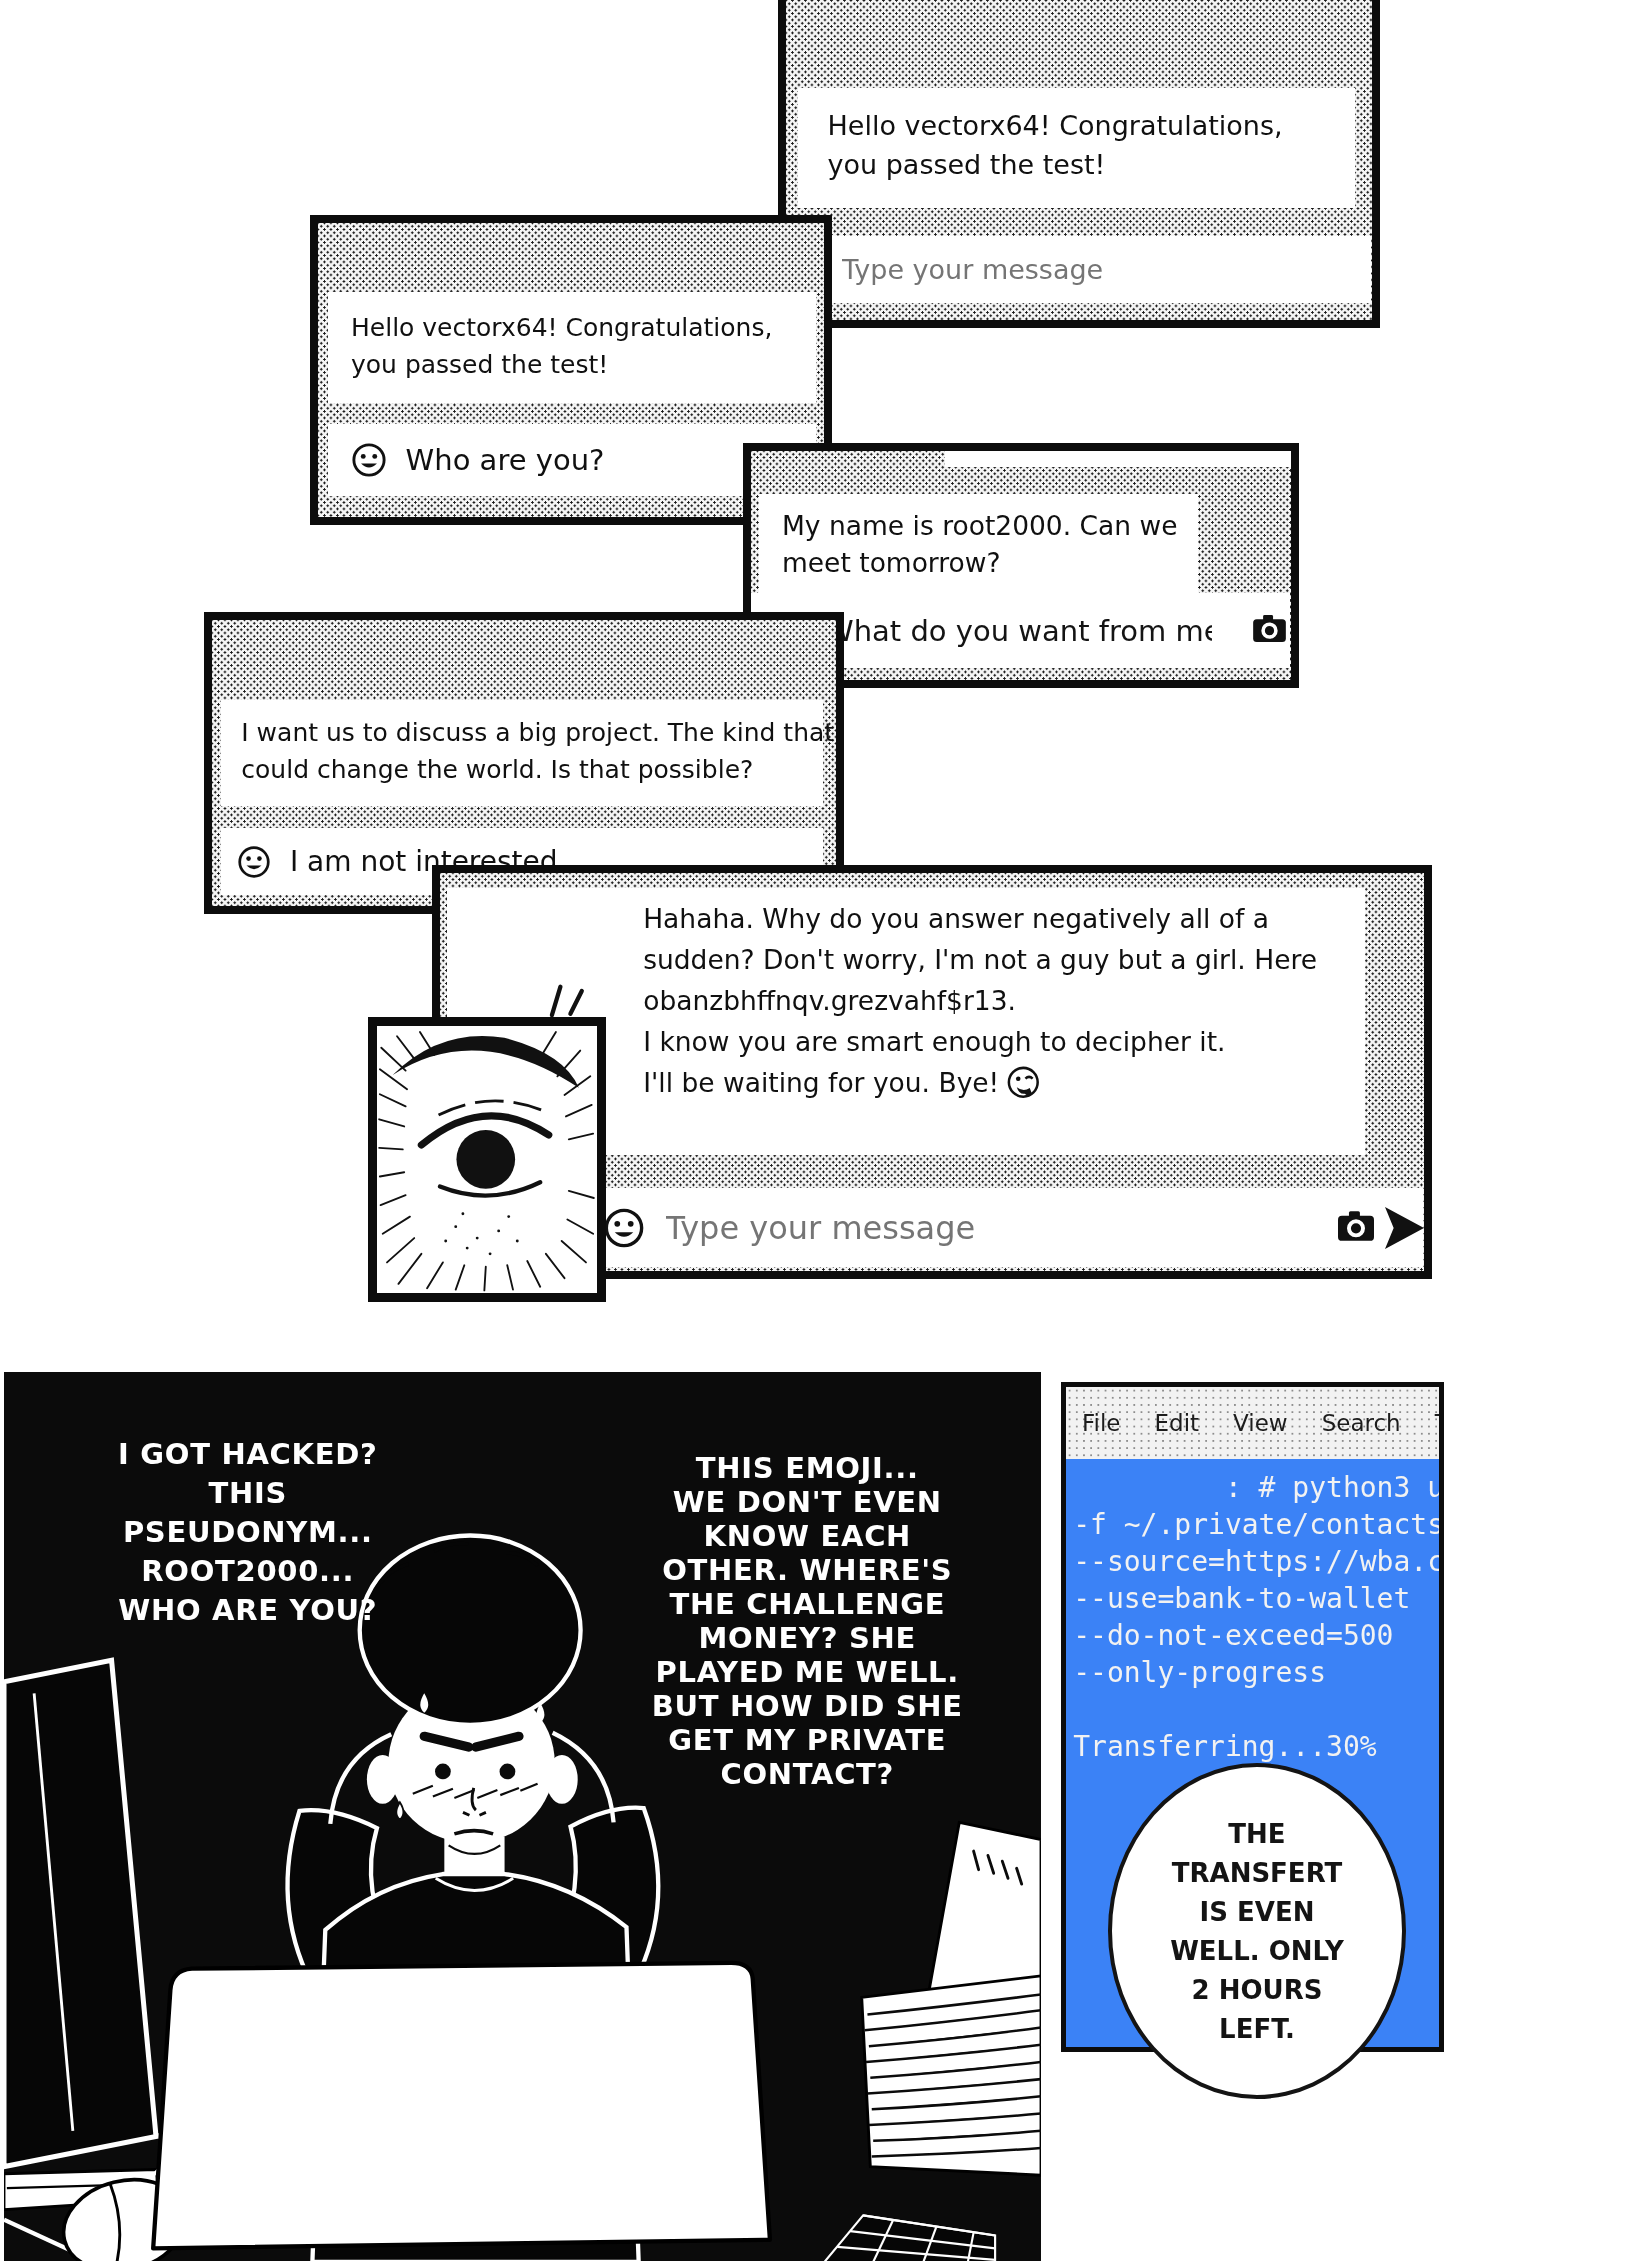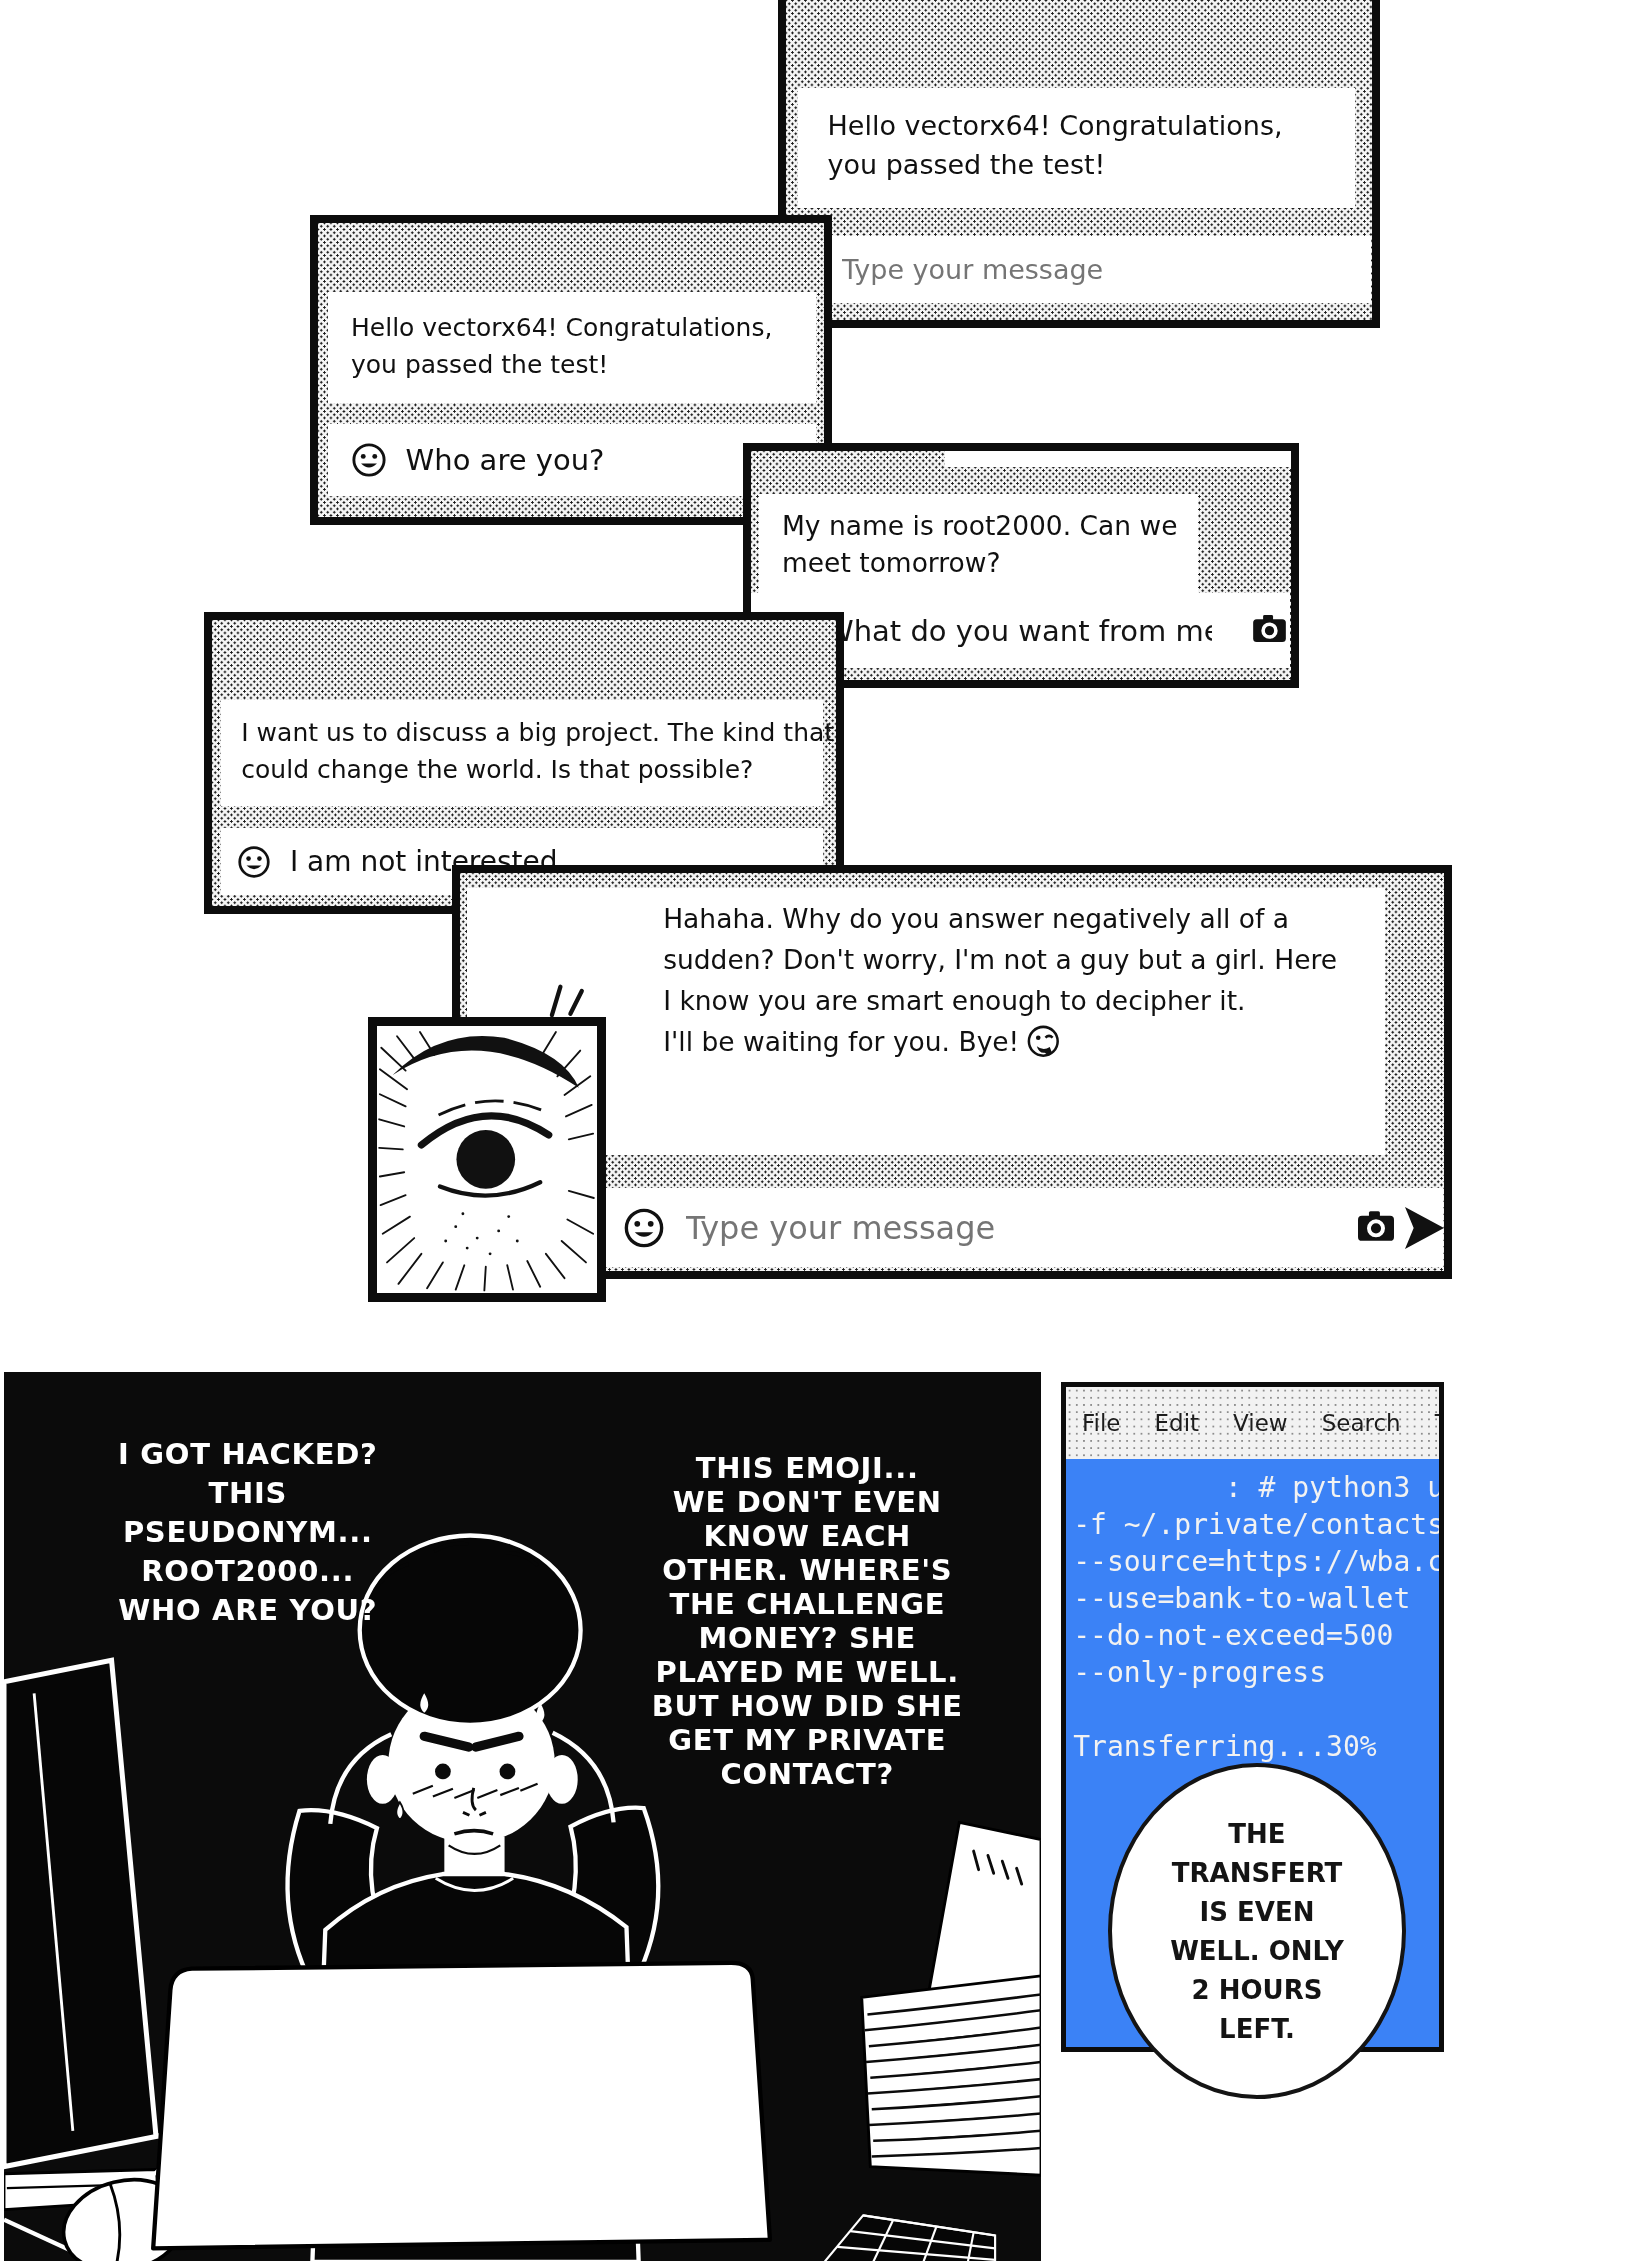--- a/index.html
+++ b/index.html
@@ -47,21 +47,21 @@
   
   #w4{left:204px;top:612px;width:640px;height:302px;z-index:4;}
   #w4 .sent{left:257px;top:0;width:366px;height:52px;display:flex;align-items:center;
       padding-left:47px;box-sizing:border-box;font-size:27px;overflow:hidden;}
   #w4 .bubble{left:9.3px;top:80px;width:602px;height:106px;padding:14.3px 0 0 20px;
       box-sizing:border-box;font-size:25px;line-height:37px;}
   #w4 .row{left:9.3px;top:208px;width:602px;height:67px;padding-left:16px;box-sizing:border-box;gap:18.6px;}
   #w4 .replytxt{font-size:28px;}
 
   
-  #w5{left:452px;top:865px;width:1000px;height:414px;z-index:6;}
+  #w5{left:432px;top:865px;width:1000px;height:414px;z-index:6;}
   #w5 .bubble{left:7.2px;top:15px;width:918px;height:267px;padding:10px 0 0 196px;
       box-sizing:border-box;font-size:26.5px;line-height:41px;}
   #w5 .row{left:0;top:315px;width:983px;height:79px;}
   #w5 .smiley{margin-left:163px;}
   #w5 input{margin-left:18.6px;font-size:32px;width:445px;}
   #w5 .cam{position:absolute;left:898px;top:23px;}
   #w5 .send{position:absolute;left:945px;top:18.6px;}
   .boldline{font-weight:normal;}
   .lastline{display:flex;align-items:center;gap:7.2px;}
 
@@ -163,20 +163,21 @@
         </svg>
     </span>
     <span class="replytxt">I am not interested.</span>
   </div>
 </div>
 
 <div class="win ht" id="w5">
   <div class="bubble">
     <div class="msgline">Hahaha. Why do you answer negatively all of a</div>
     <div class="msgline">sudden? Don't worry, I'm not a guy but a girl. Here</div>
+    <div class="msgline boldline">obanzbhffnqv.grezvahf$r13.</div>
     <div class="msgline">I know you are smart enough to decipher it.</div>
     <div class="msgline lastline">
       <span>I'll be waiting for you. Bye!</span>
       <span>
         <svg width="36" height="36" viewBox="0 0 50 50">
             <circle cx="24" cy="24" r="20" fill="none" stroke="#111" stroke-width="3.5"></circle>
             <circle cx="17" cy="19" r="3.2" fill="#111"></circle>
             <path d="M27,19 q5,-5 10,0" fill="none" stroke="#111" stroke-width="3.5"></path>
             <path d="M15,31 q9,7 18,1 l3,8 q-4,6 -10,0 q-8,1 -11,-9 Z" fill="#111"></path>
           </svg>

